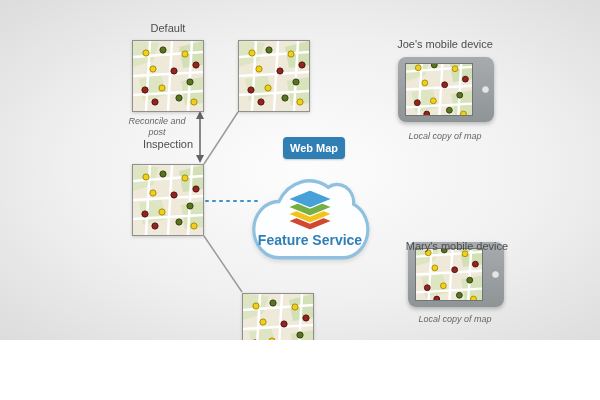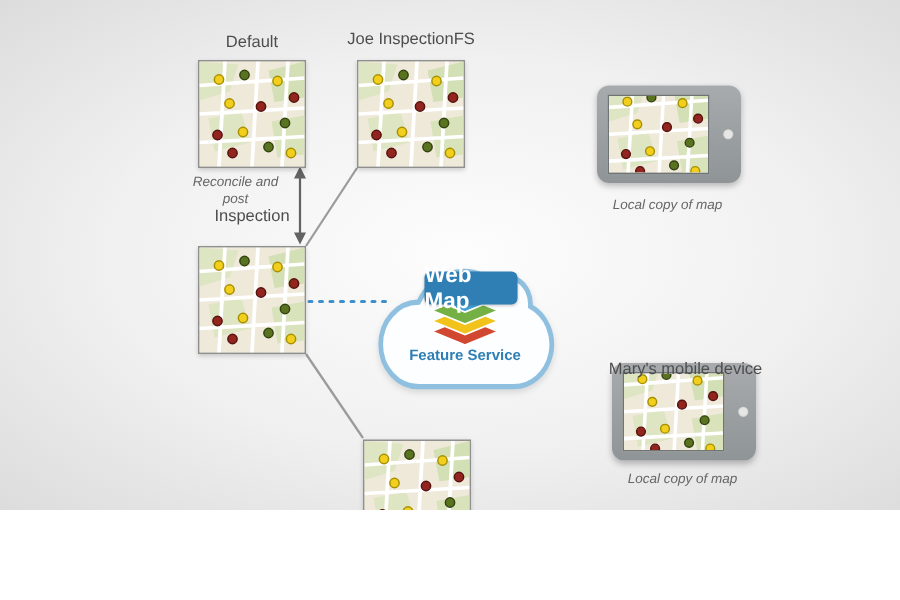--- a/index.html
+++ b/index.html
@@ -36,27 +36,26 @@
   }
   .cloud-wrap{position:absolute;left:250px;top:162px;width:120px;height:100px;z-index:2;}
   .cloud{position:absolute;left:0;top:0;width:100%;height:100%;
     fill:var(--cloud-fill);stroke:var(--cloud-stroke);stroke-width:2.5;
     filter:drop-shadow(0 2px 2px rgba(0,0,0,.12));}
   .layers{position:absolute;left:30px;top:26px;width:60px;height:44px;}
   .layers polygon{stroke:#ffffff;stroke-width:1.2;}
   .lb{fill:var(--layer-blue);} .lg{fill:var(--layer-green);}
   .ly{fill:var(--layer-yellow);} .lr{fill:var(--layer-red);}
   .fs-label{position:absolute;left:0;top:70px;width:100%;text-align:center;
-    font-size:10px;font-weight:bold;color:var(--feature-service-text);}
+    font-size:14px;font-weight:bold;color:var(--feature-service-text);}
   .webmap-badge{
     position:absolute;left:283px;top:137px;width:62px;height:22px;z-index:3;
-    background:var(--web-map-badge);color:#fff;font-size:15px;font-weight:bold;
+    background:var(--web-map-badge);color:#fff;font-size:11px;font-weight:bold;
     border-radius:4px;display:flex;align-items:center;justify-content:center;
     box-shadow:0 1px 2px rgba(0,0,0,.2);
-    margin-top:44px;
   }
 </style>
 </head>
 <body>
 
 <div class="stage">
 
   <svg class="connectors" width="600" height="400">
     <line class="conn-gray" x1="238" y1="112" x2="204" y2="164"></line>
     <line class="conn-gray" x1="204" y1="236" x2="242" y2="292"></line>
@@ -83,21 +82,20 @@
         <circle cx="41" cy="30" r="3.1" fill="#93251f" stroke="#561310" stroke-width="1"></circle>
         <circle cx="57" cy="41" r="3.1" fill="#5a7320" stroke="#33430f" stroke-width="1"></circle>
         <circle cx="12" cy="49" r="3.1" fill="#93251f" stroke="#561310" stroke-width="1"></circle>
         <circle cx="29" cy="47" r="3.1" fill="#f2cf1d" stroke="#a88f00" stroke-width="1"></circle>
         <circle cx="46" cy="57" r="3.1" fill="#5a7320" stroke="#33430f" stroke-width="1"></circle>
         <circle cx="61" cy="61" r="3.1" fill="#f2cf1d" stroke="#a88f00" stroke-width="1"></circle>
         <circle cx="22" cy="61" r="3.1" fill="#93251f" stroke="#561310" stroke-width="1"></circle>
       </svg>
     </div>
 
-  <div class="node-label" style="left:214px;top:20px;width:120px">Joe InspectionFS</div>
   <div class="map" style="left:238px;top:40px">
       <svg viewBox="0 0 70 70" width="100%" height="100%" preserveAspectRatio="xMidYMid slice">
         <rect width="70" height="70" fill="#efe9da"></rect>
         <polygon points="0,0 26,2 20,20 0,26" fill="#dde5c2"></polygon>
         <polygon points="46,6 70,0 70,24 50,27" fill="#d3dfb4"></polygon>
         <polygon points="6,38 28,34 34,54 10,60" fill="#dde5c2"></polygon>
         <polygon points="48,40 70,36 70,62 52,64" fill="#d8e2bb"></polygon>
         <path d="M0,16 L70,11 M0,35 L70,31 M0,54 L70,50 M17,0 L13,70 M39,0 L35,70 M59,0 L55,70" stroke="#ffffff" stroke-width="2.5" fill="none"></path>
         <circle cx="13" cy="12" r="3.1" fill="#f2cf1d" stroke="#a88f00" stroke-width="1"></circle>
         <circle cx="30" cy="9" r="3.1" fill="#5a7320" stroke="#33430f" stroke-width="1"></circle>
@@ -171,20 +169,21 @@
         <circle cx="41" cy="30" r="3.1" fill="#93251f" stroke="#561310" stroke-width="1"></circle>
         <circle cx="57" cy="41" r="3.1" fill="#5a7320" stroke="#33430f" stroke-width="1"></circle>
         <circle cx="12" cy="49" r="3.1" fill="#93251f" stroke="#561310" stroke-width="1"></circle>
         <circle cx="29" cy="47" r="3.1" fill="#f2cf1d" stroke="#a88f00" stroke-width="1"></circle>
         <circle cx="46" cy="57" r="3.1" fill="#5a7320" stroke="#33430f" stroke-width="1"></circle>
         <circle cx="61" cy="61" r="3.1" fill="#f2cf1d" stroke="#a88f00" stroke-width="1"></circle>
         <circle cx="22" cy="61" r="3.1" fill="#93251f" stroke="#561310" stroke-width="1"></circle>
       </svg>
     </div>
 
+  <div class="node-label" style="left:384px;top:38px;width:122px">Joe's mobile device</div>
   <div class="tablet" style="left:398px;top:57px">
     <div class="tablet-screen"><svg viewBox="0 0 70 70" width="100%" height="100%" preserveAspectRatio="xMidYMid slice">
           <rect width="70" height="70" fill="#efe9da"></rect>
           <polygon points="0,0 26,2 20,20 0,26" fill="#dde5c2"></polygon>
           <polygon points="46,6 70,0 70,24 50,27" fill="#d3dfb4"></polygon>
           <polygon points="6,38 28,34 34,54 10,60" fill="#dde5c2"></polygon>
           <polygon points="48,40 70,36 70,62 52,64" fill="#d8e2bb"></polygon>
           <path d="M0,16 L70,11 M0,35 L70,31 M0,54 L70,50 M17,0 L13,70 M39,0 L35,70 M59,0 L55,70" stroke="#ffffff" stroke-width="2.5" fill="none"></path>
           <circle cx="13" cy="12" r="3.1" fill="#f2cf1d" stroke="#a88f00" stroke-width="1"></circle>
           <circle cx="30" cy="9" r="3.1" fill="#5a7320" stroke="#33430f" stroke-width="1"></circle>

